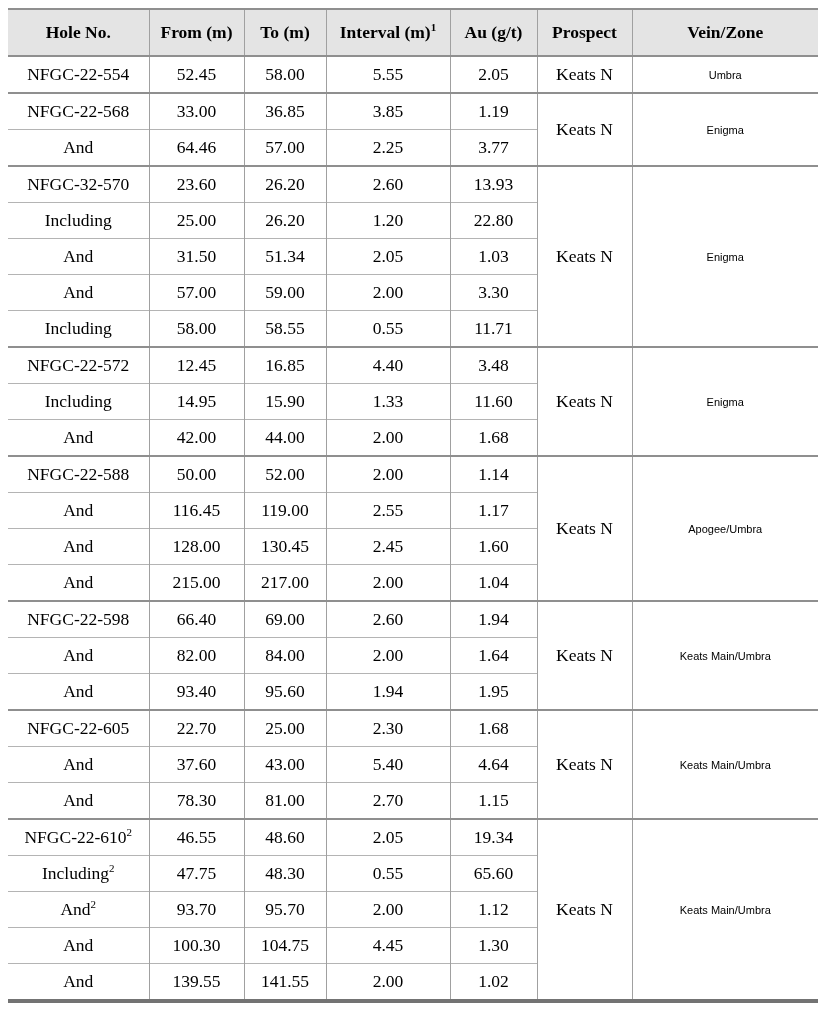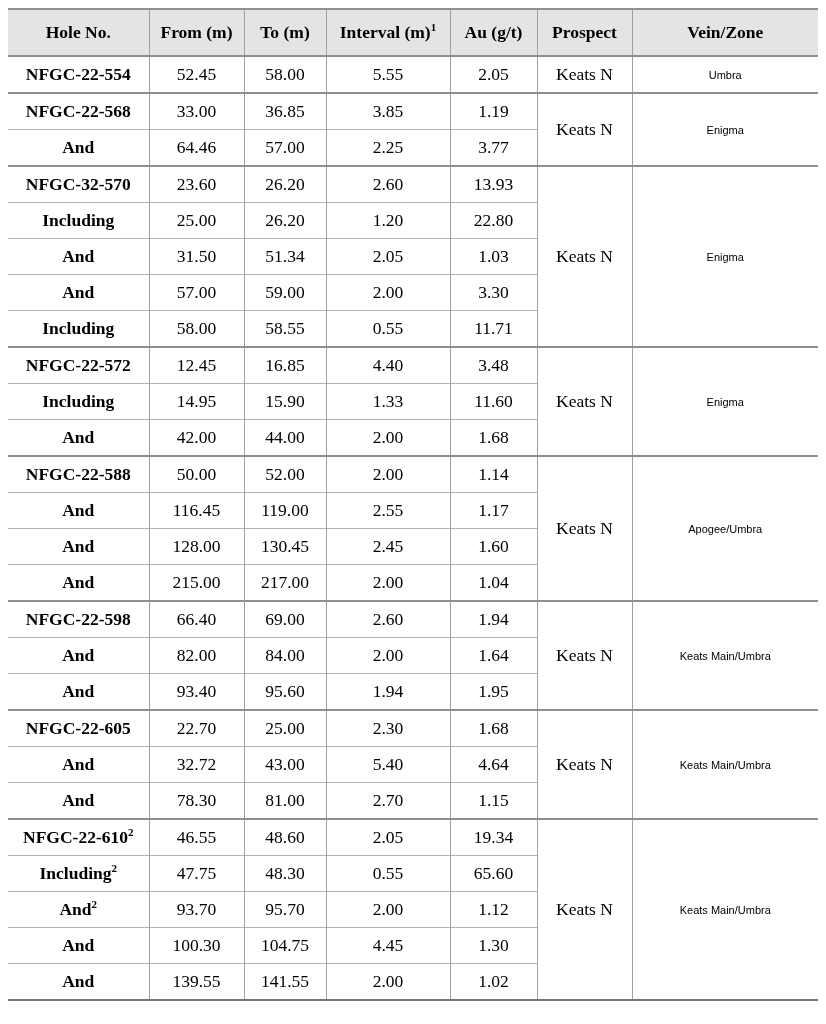--- a/index.html
+++ b/index.html
@@ -8,21 +8,21 @@
     font-family: "Liberation Serif", serif;
     color: #000000;
     overflow: hidden;
   }
   .wrap { padding: 8px 8px 0 8px; }
   table.drill {
     border-collapse: collapse;
     table-layout: fixed;
     width: 810px;
     border-top: 2px solid #8f8f8f;
-    border-bottom: 2px solid #737373;
+    border-bottom: 4px solid #737373;
   }
   col.c-hole     { width: 141px; }
   col.c-from     { width: 95px; }
   col.c-to       { width: 82px; }
   col.c-interval { width: 124px; }
   col.c-au       { width: 87px; }
   col.c-prospect { width: 95px; }
   col.c-vein     { width: 186px; }
 
   th, td {
@@ -41,21 +41,21 @@
     border-bottom: 2px solid #8f8f8f;
   }
   tbody td {
     height: 35px;
     font-size: 17.5px;
   }
   tbody tr.gs > td { border-top: 2px solid #8f8f8f; }
   tbody tr:not(.gs) > td { border-top: 1px solid #b4b4b4; }
   tbody tr:first-child > td { border-top: none; }
 
-  td.hole { font-weight: bold; }
+  td.hole { font-weight: normal; }
   td.vein {
     font-family: "Liberation Sans", sans-serif;
     font-size: 11px;
   }
   sup { font-size: 11px; line-height: 0; }
 </style>
 </head>
 <body>
 
 <div class="wrap">
@@ -230,21 +230,21 @@
         <td class="hole"><span>NFGC-22-605</span><sup></sup></td>
         <td>22.70</td>
         <td>25.00</td>
         <td>2.30</td>
         <td>1.68</td>
         <td rowspan="3">Keats N</td>
         <td rowspan="3" class="vein">Keats Main/Umbra</td>
       </tr>
       <tr>
         <td class="hole"><span>And</span><sup></sup></td>
-        <td>32.72</td>
+        <td>37.60</td>
         <td>43.00</td>
         <td>5.40</td>
         <td>4.64</td>
       </tr>
       <tr>
         <td class="hole"><span>And</span><sup></sup></td>
         <td>78.30</td>
         <td>81.00</td>
         <td>2.70</td>
         <td>1.15</td>

